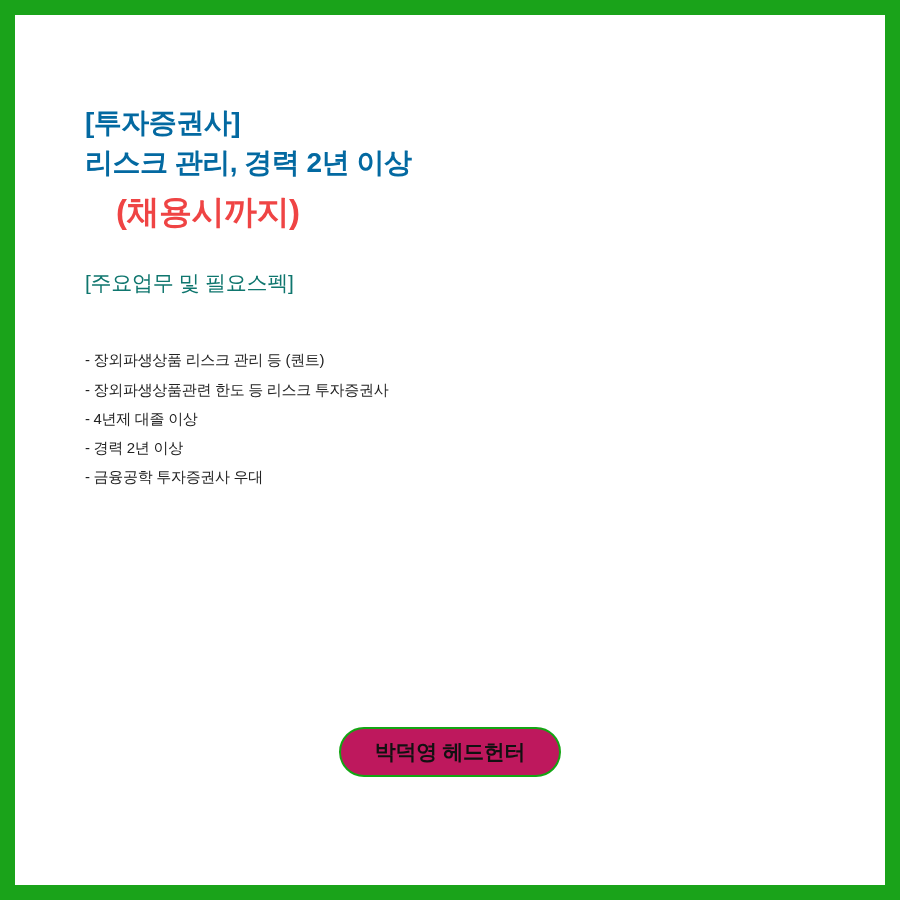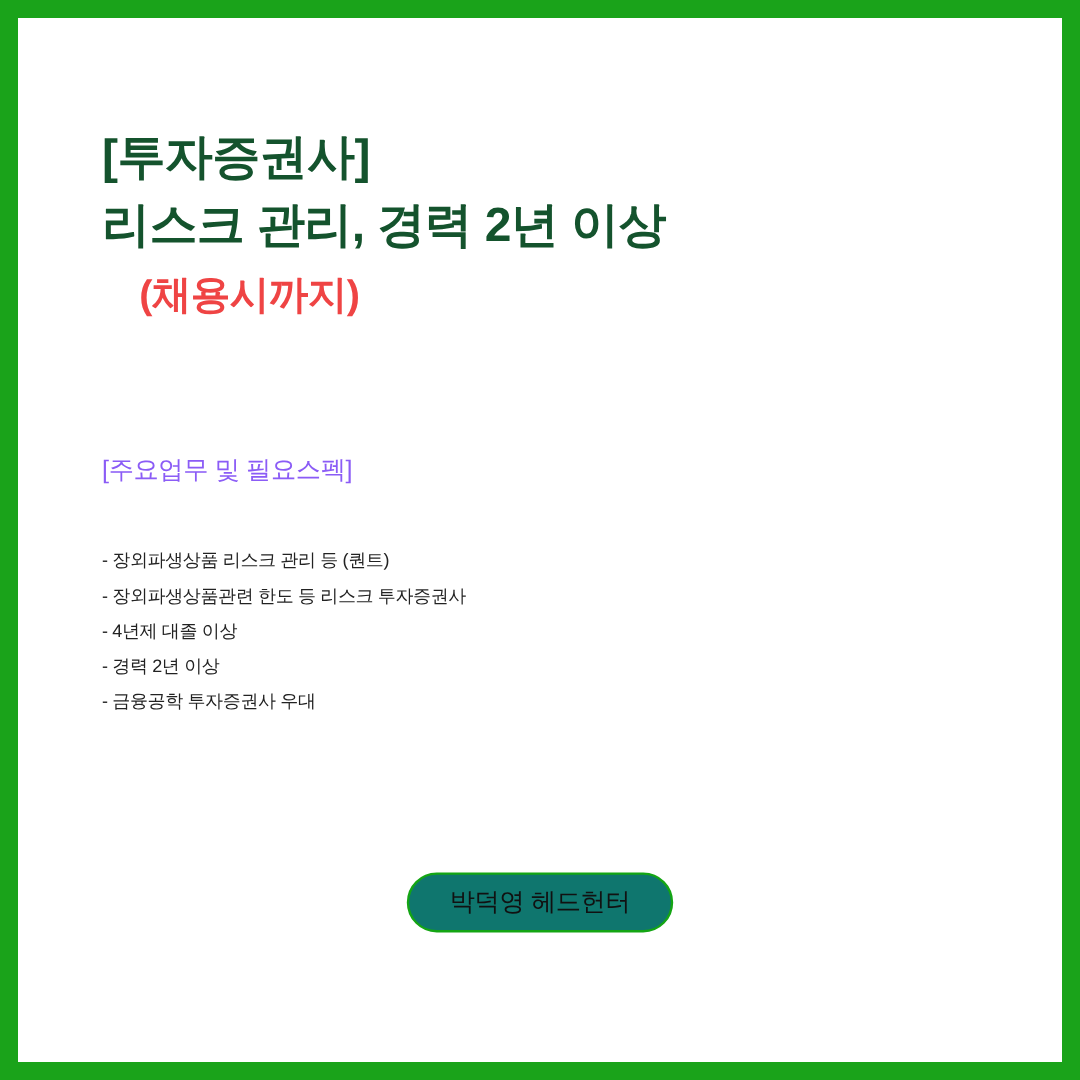--- a/index.html
+++ b/index.html
@@ -27,37 +27,37 @@
     width: 100%;
     height: 100%;
     padding: 78px 70px 30px 70px;
     display: flex;
     flex-direction: column;
   }
   .title-block {
     margin-top: 10px;
   }
   .title-line {
-    font-size: 40px;
+    font-size: 28px;
     font-weight: bold;
-    color: #14532d;
+    color: #0369a1;
     line-height: 1.42;
     letter-spacing: -0.5px;
   }
   .title-line.sub {
     color: #ef4444;
     font-size: 33px;
     margin-top: 8px;
     line-height: 1.3;
     margin-left: 31px;
   }
   .section-head {
-    margin-top: 110px;
+    margin-top: 36px;
     font-size: 21px;
-    color: #8b5cf6;
+    color: #0f766e;
     letter-spacing: -0.3px;
   }
   .bullets {
     margin-top: 48px;
     display: flex;
     flex-direction: column;
     gap: 0px;
   }
   .bullet {
     font-size: 15px;
@@ -76,26 +76,26 @@
   }
   .footer {
     display: flex;
     justify-content: center;
     align-items: center;
     margin-bottom: 78px;
   }
   .badge {
     border: 2.5px solid #14a514;
     color: #111111;
-    font-weight: normal;
+    font-weight: bold;
     font-size: 21px;
     border-radius: 28px;
     padding: 12px 34px 13px 34px;
     letter-spacing: -0.3px;
-    background: #0f766e;
+    background: #be185d;
     line-height: 1;
   }
 </style>
 </head>
 <body>
 
 <div id="card">
   <div id="inner">
 
     <div class="title-block">

